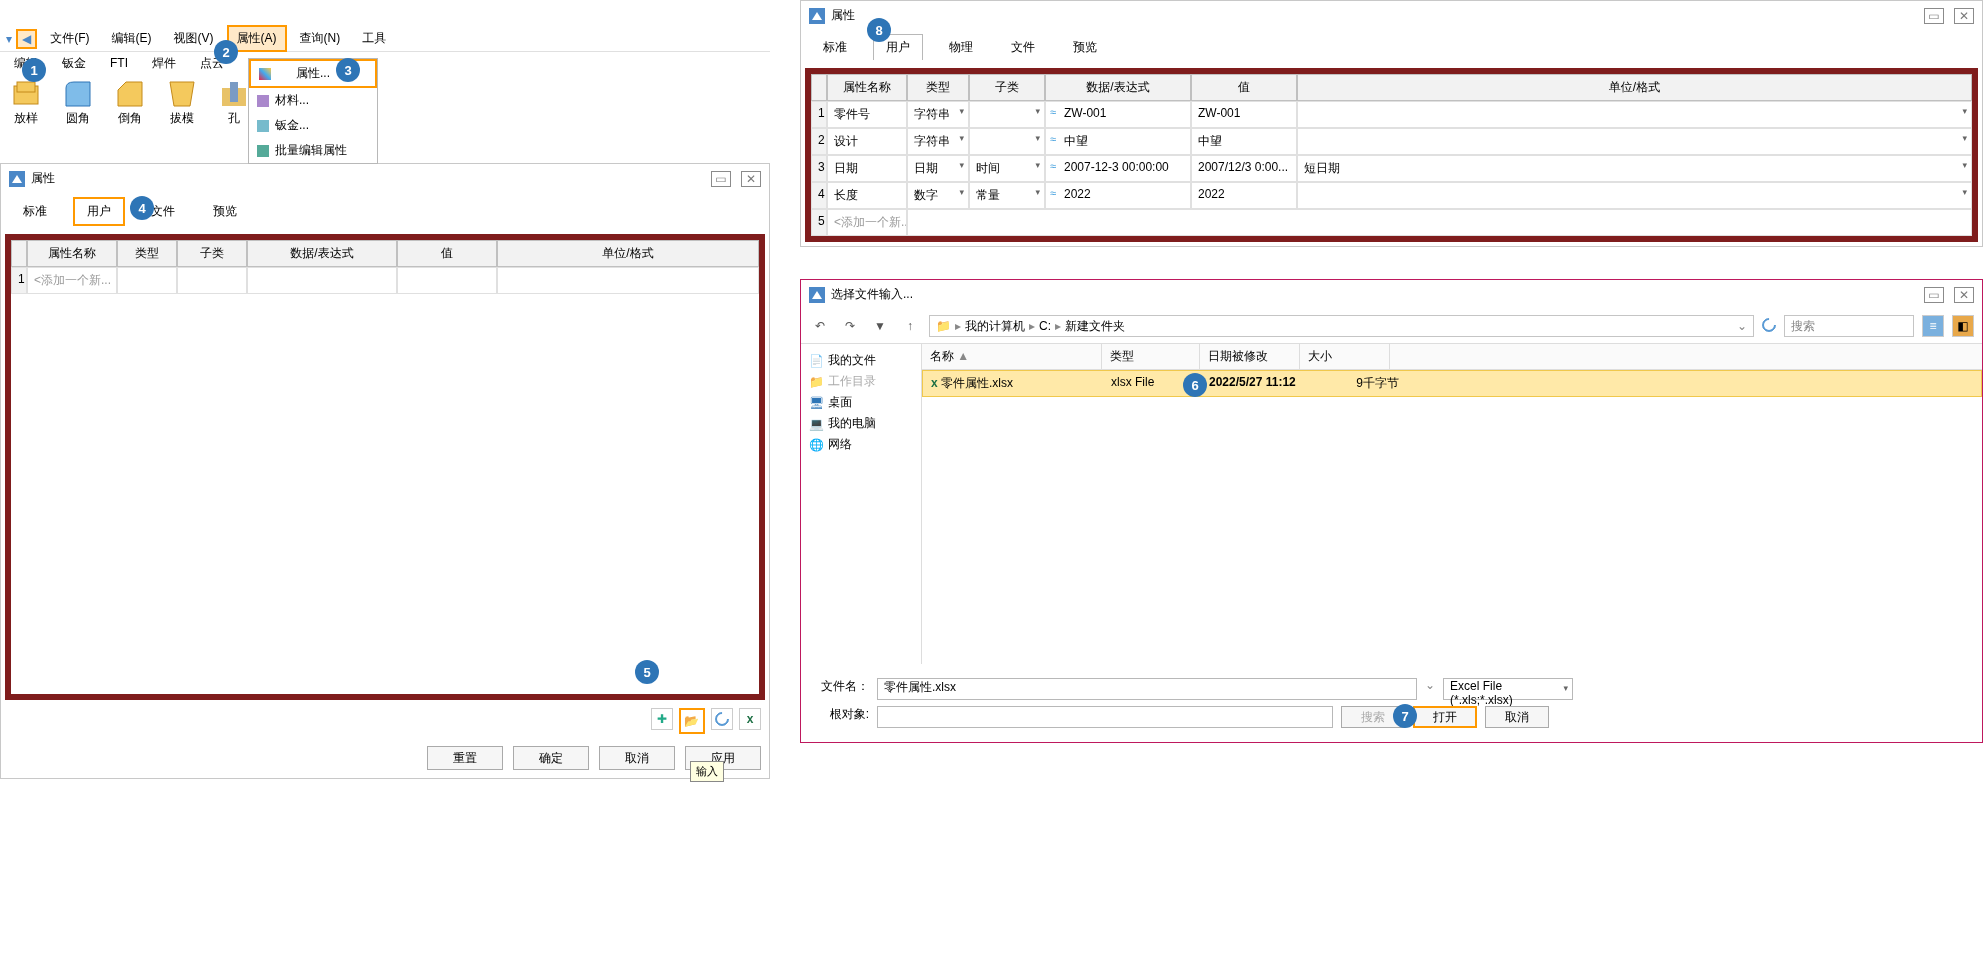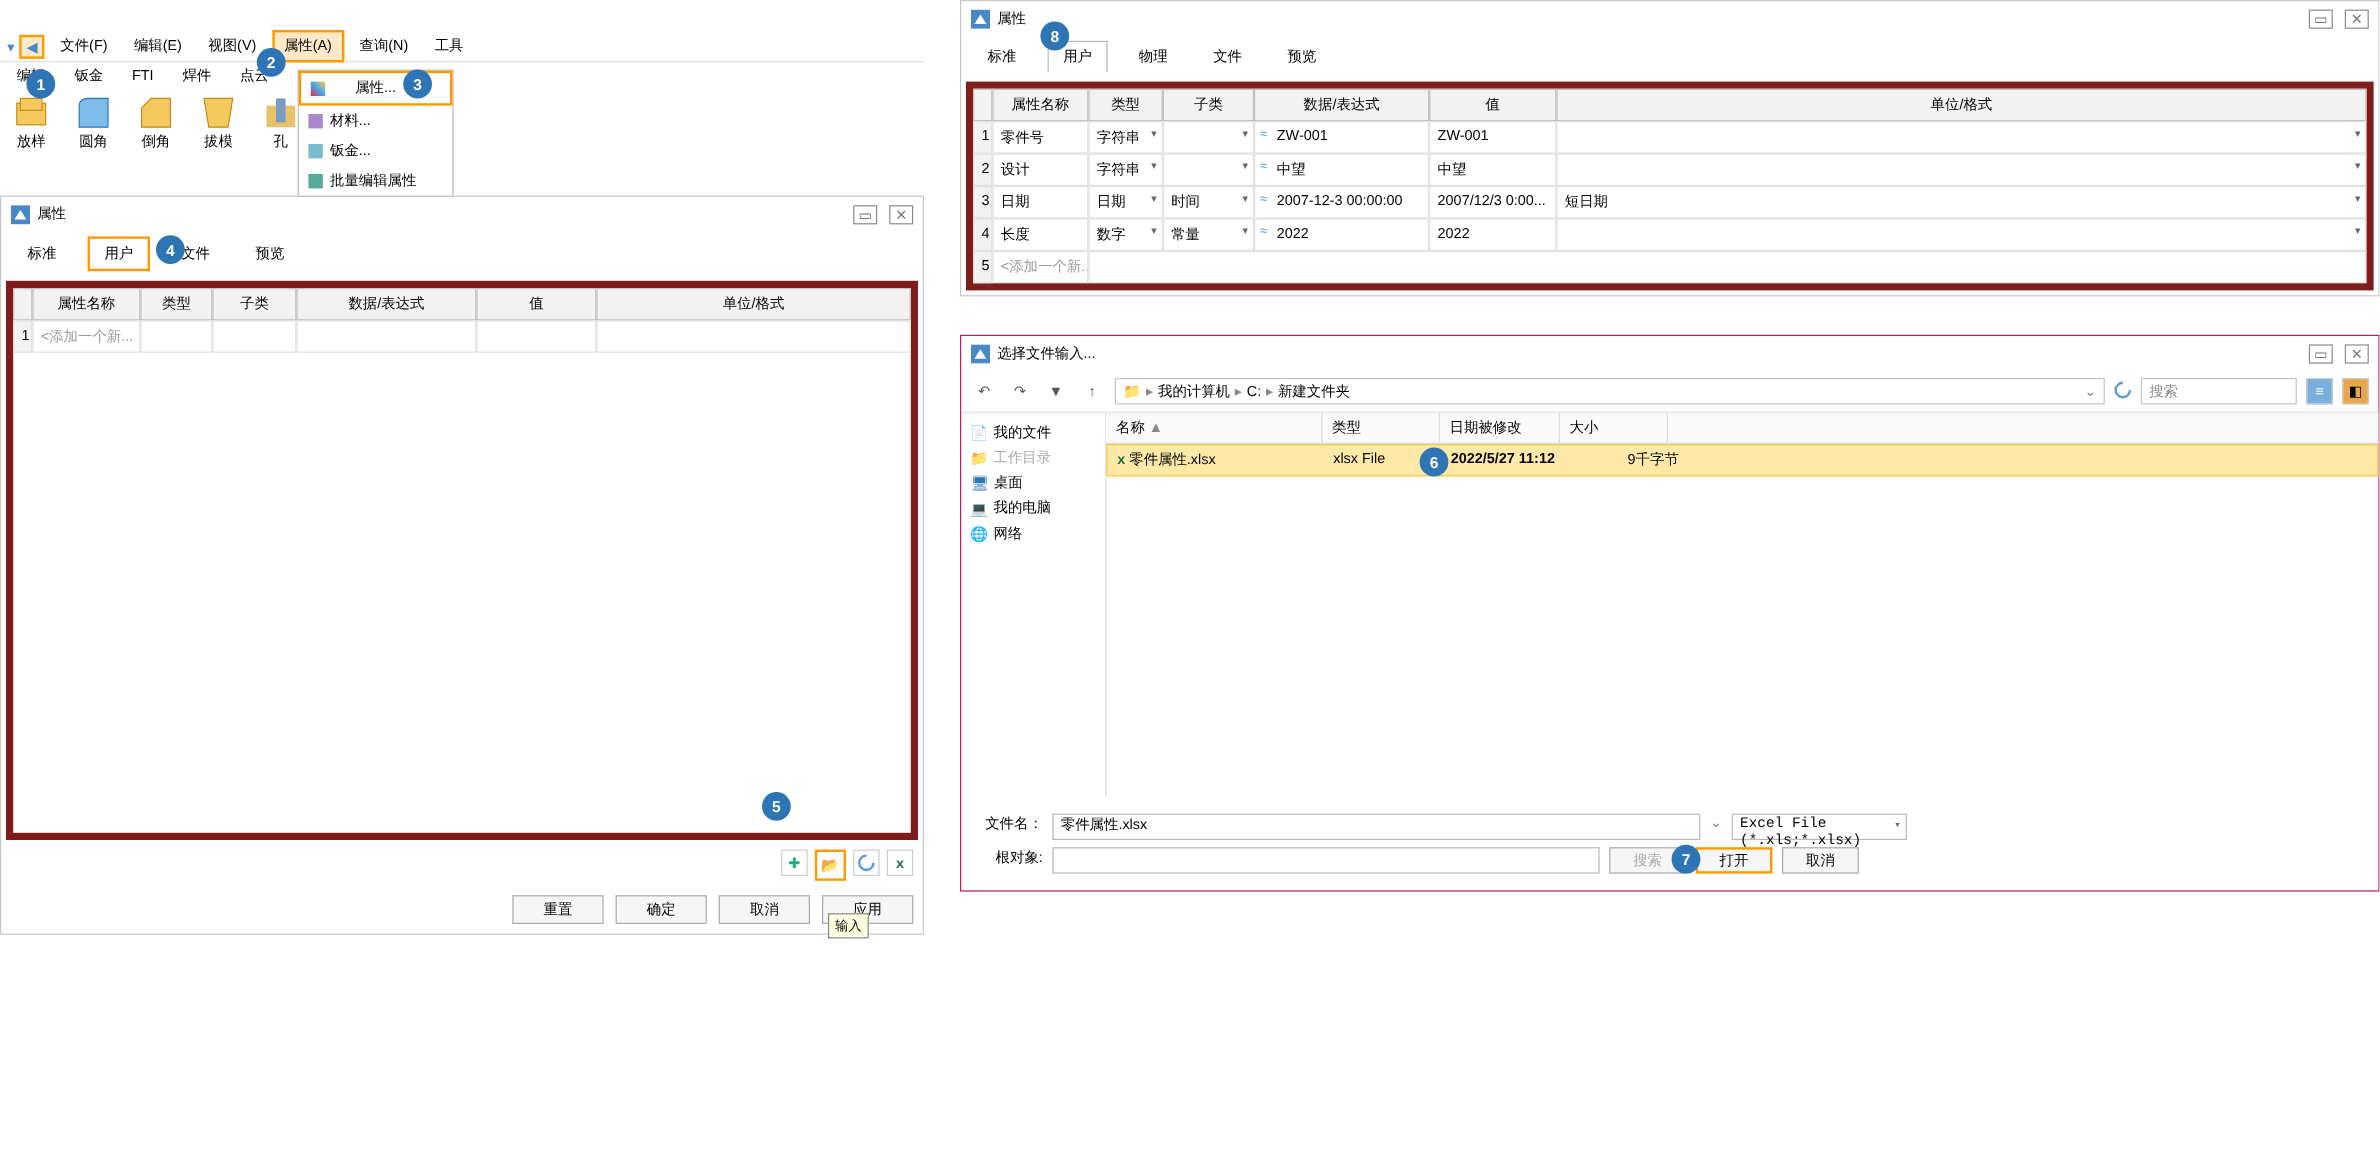--- a/index.html
+++ b/index.html
@@ -413,21 +413,21 @@
             <div class="badge" style="left:260px; top:2px;">6</div>
           </div>
         </div>
       </div>
 
       <div class="file-bottom">
         <div class="fb-row">
           <span class="fb-label">文件名：</span>
           <div class="fb-input" style="width:540px; flex:none;">零件属性.xlsx</div>
           <span class="small-gray">⌄</span>
-          <div class="fb-input cell-drop" style="width:146px; flex:none;font-family:Liberation Mono, monospace;">Excel File (*.xls;*.xlsx)</div>
+          <div class="fb-input cell-drop" style="width:130px; flex:none;">Excel File (*.xls;*.xlsx)</div>
         </div>
         <div class="fb-row" style="position:relative;">
           <span class="fb-label">根对象:</span>
           <div class="fb-input" style="width:456px; flex:none;"></div>
           <div class="fb-btn" style="color:#aaa;">搜索</div>
           <div class="fb-btn fb-btn-hl">打开</div>
           <div class="fb-btn">取消</div>
           <div class="badge" style="left:580px; top:-2px;">7</div>
         </div>
       </div>

